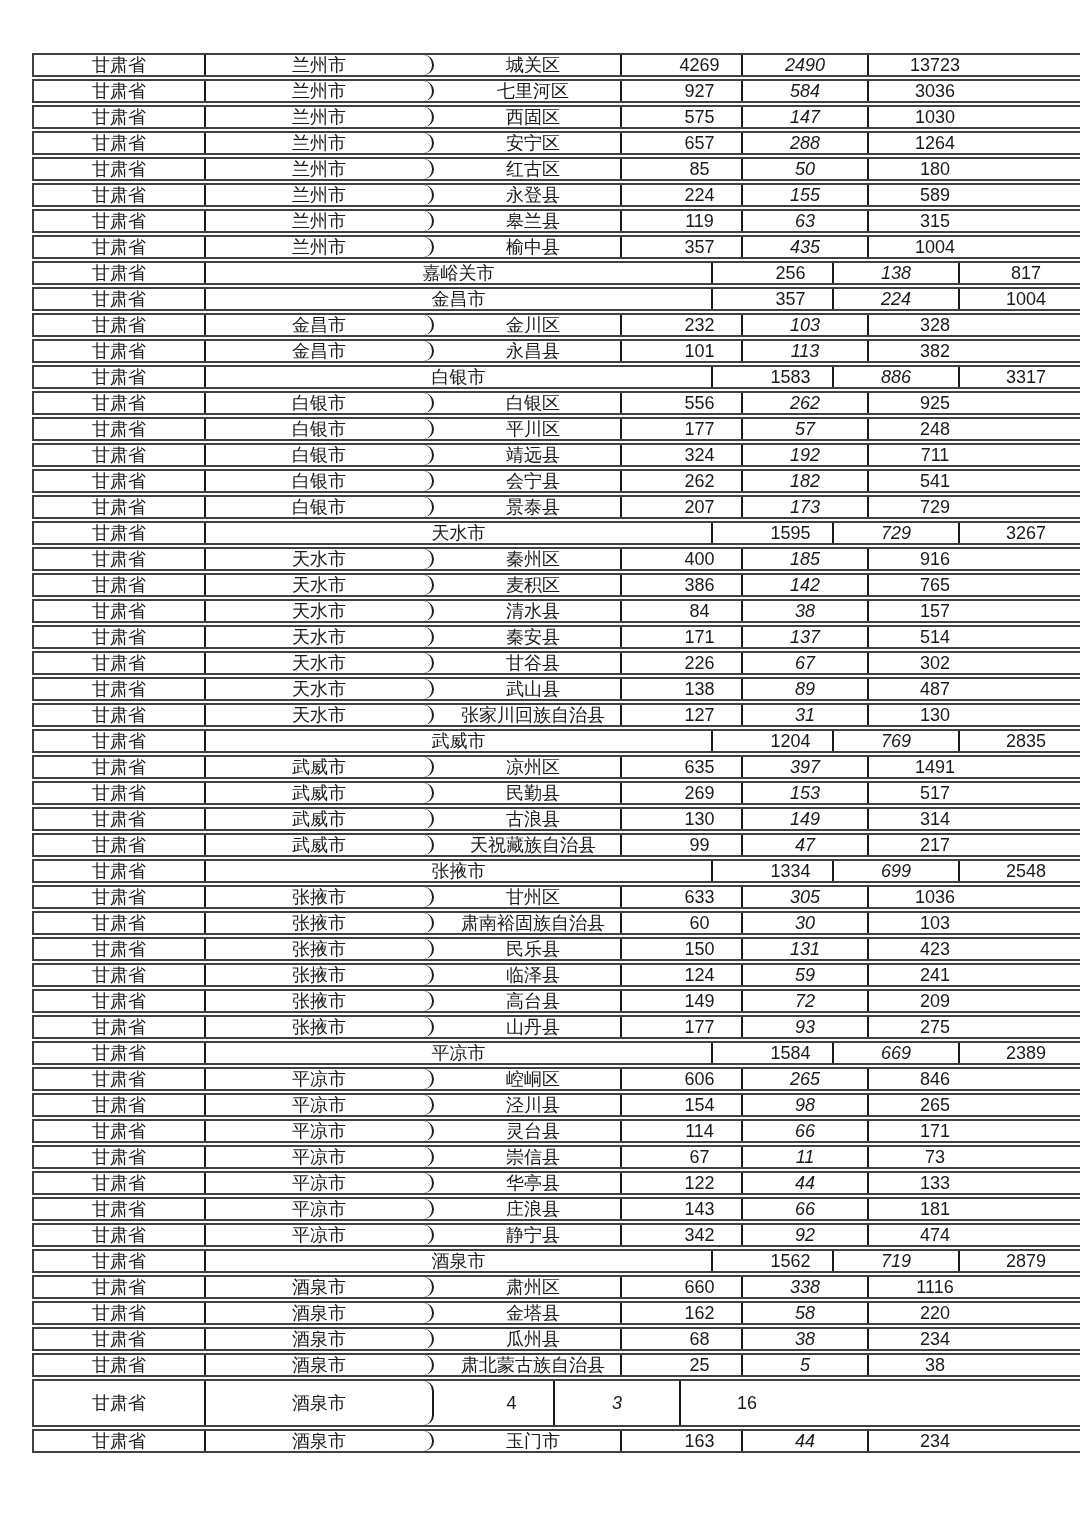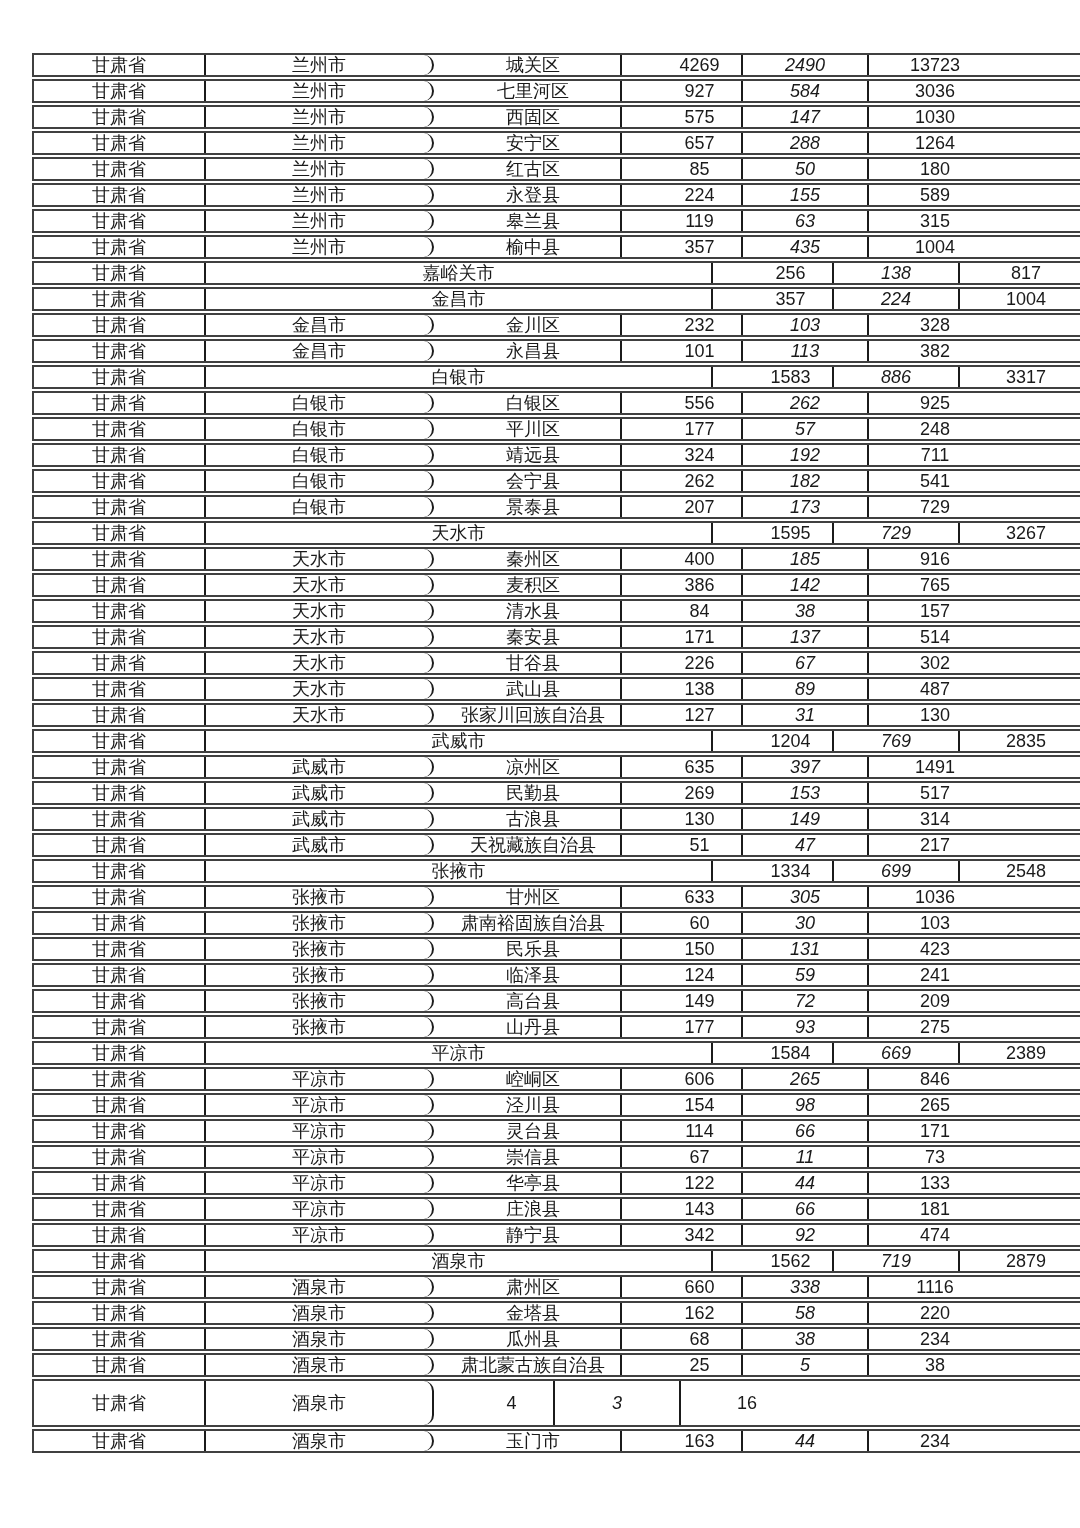--- a/index.html
+++ b/index.html
@@ -287,21 +287,21 @@
         <div class="cell c2 zh">武威市</div>
         <div class="cell c3 zh">古浪县</div>
         <div class="cell c4 num">130</div>
         <div class="cell c5 num">149</div>
         <div class="cell c6 num">314</div>
       </div>
       <div class="row">
         <div class="cell c1 zh">甘肃省</div>
         <div class="cell c2 zh">武威市</div>
         <div class="cell c3 zh">天祝藏族自治县</div>
-        <div class="cell c4 num">51</div>
+        <div class="cell c4 num">99</div>
         <div class="cell c5 num">47</div>
         <div class="cell c6 num">217</div>
       </div>
       <div class="row">
         <div class="cell c1 zh">甘肃省</div>
         <div class="cell cm zh">张掖市</div>
         <div class="cell c4 num">1334</div>
         <div class="cell c5 num">699</div>
         <div class="cell c6 num">2548</div>
       </div>

